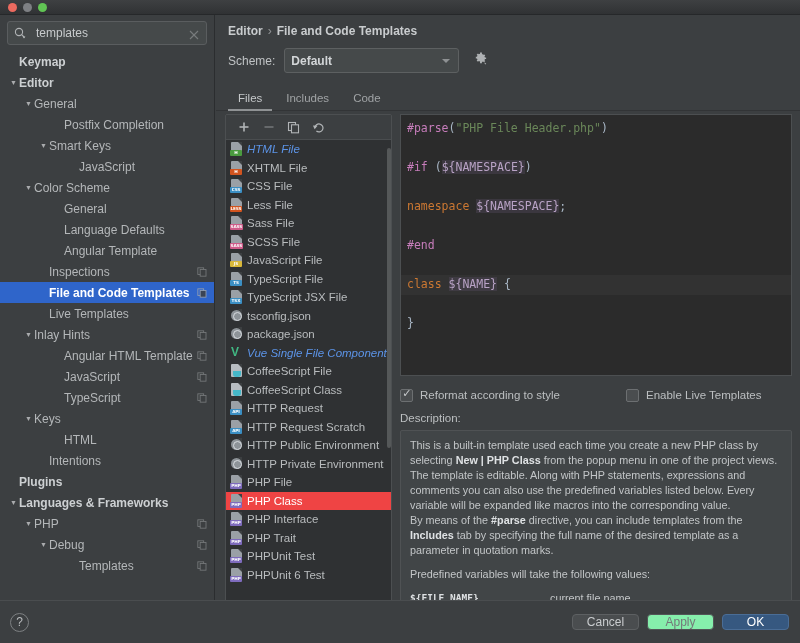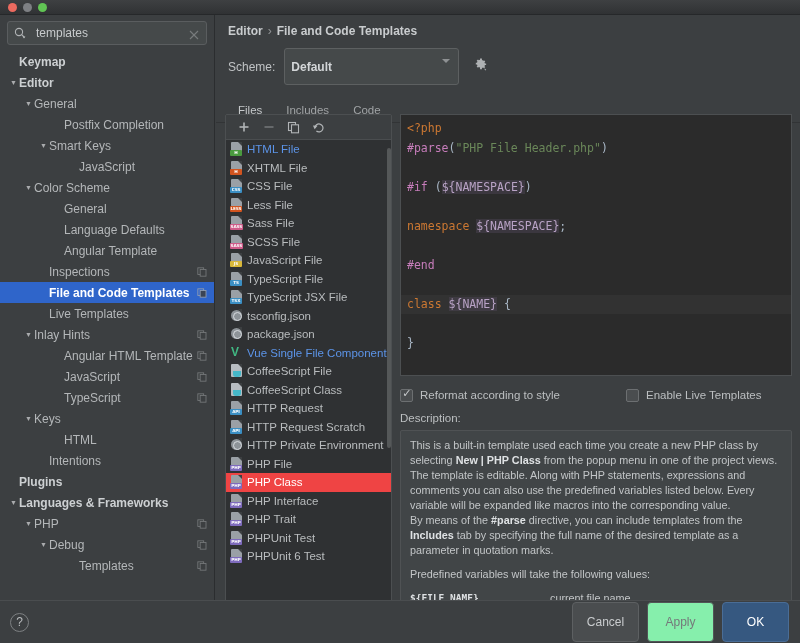--- a/index.html
+++ b/index.html
@@ -73,21 +73,21 @@
   }
   #breadcrumb {
     padding: 9px 0 0 12px; font-size: 12px; font-weight: bold; color: #c9ccce;
     white-space: nowrap;
   }
   #breadcrumb .sep { color: #909395; font-weight: normal; margin: 0 5px; }
 
   #schemerow { display: flex; align-items: center; padding: 10px 0 0 12px; }
   #schemerow .lbl { font-size: 12px; color: #c0c3c5; margin-right: 9px; }
   #combo {
-    width: 175px; height: 37px; background: #45494a;
+    width: 175px; height: 25px; background: #45494a;
     border: 1px solid #5d6061; border-radius: 3px;
     display: flex; align-items: center; padding: 0 6px; position: relative;
   }
   #combo .cval { font-size: 12px; color: #d3d6d8; font-weight: bold; }
   #combo .carrow {
     position: absolute; right: 8px; top: 10px;
     width: 0; height: 0; border-left: 4px solid transparent;
     border-right: 4px solid transparent; border-top: 4px solid #8e9193;
   }
   #gear { margin-left: 14px; opacity: .85; }
@@ -123,21 +123,21 @@
     justify-content: center; opacity: .85;
   }
   .tbtn.disabled { opacity: .38; }
 
   #listbody { background: #2f3133; height: 463px; overflow: hidden; position: relative; }
   .lrow {
     height: 18.5px; display: flex; align-items: center;
     padding-left: 4px; white-space: nowrap; overflow: hidden;
   }
   .lrow .lname { font-size: 11.5px; color: #b9bcbe; margin-left: 4px; }
-  .lrow.blue .lname { color: #5c94e8; }
+  .lrow.blue .lname { color: #5c94e8; font-style: italic; }
   .lrow.sel { background: #ef4444; }
   .lrow.sel .lname { color: #ffffff; }
 
   
   .ficon { position: relative; width: 13px; height: 14px; flex: 0 0 auto; }
   .ficon .page {
     position: absolute; left: 1px; top: 0; width: 11px; height: 13px;
     background: #9aa0a6; border-radius: 1px;
   }
   .ficon .fold {
@@ -233,21 +233,21 @@
     background: #3c3f41; border-top: 1px solid #4a4d4f;
     display: flex; align-items: center;
   }
   #helpbtn {
     margin-left: 10px; width: 19px; height: 19px; border-radius: 50%;
     border: 1px solid #7d8082; color: #b9bcbe; font-size: 12px;
     display: flex; align-items: center; justify-content: center;
   }
   #btns { margin-left: auto; margin-right: 11px; display: flex; gap: 8px; }
   .btn {
-    min-width: 67px; height: 40px; border-radius: 4px; font-size: 12px;
+    min-width: 67px; height: 16px; border-radius: 4px; font-size: 12px;
     display: flex; align-items: center; justify-content: center;
     border: 1px solid #5d6062; background: #4a4d4f; color: #c9ccce; padding: 0 12px;
   }
   .btn.disabled { color: #75787a; background: #86efac; border-color: #525557; text-align: center; }
   .btn.primary { background: #365880; border-color: #4a6d96; color: #ffffff; }
 </style>
 </head>
 <body>
 
 <div id="window">
@@ -594,20 +594,27 @@
                   <span class="fold"></span>
                   <span class="badge" style="background:#3b8fc4">API</span>
                 </span>
                 <span class="lname">HTTP Request Scratch</span>
               </div>
               <div class="lrow">
                 <span class="ficon json">
                   <span class="page"></span>
                   <span class="fold"></span>
                 </span>
+                <span class="lname">HTTP Public Environment</span>
+              </div>
+              <div class="lrow">
+                <span class="ficon json">
+                  <span class="page"></span>
+                  <span class="fold"></span>
+                </span>
                 <span class="lname">HTTP Private Environment</span>
               </div>
               <div class="lrow">
                 <span class="ficon ">
                   <span class="page"></span>
                   <span class="fold"></span>
                   <span class="badge" style="background:#7e6bbd">PHP</span>
                 </span>
                 <span class="lname">PHP File</span>
               </div>
@@ -652,21 +659,20 @@
                 <span class="lname">PHPUnit 6 Test</span>
               </div>
             </div>
           <div id="listscroll">
             <div class="thumb"></div>
           </div>
         </div>
       </div>
 
       <div id="editor">
-          <div class="cline"><span class="k-tag">&lt;?php</span></div>
           <div class="cline"><span class="k-dir">#parse</span><span class="k-punct">(</span><span class="k-str">"PHP File Header.php"</span><span class="k-punct">)</span></div>
           <div class="cline">&nbsp;</div>
           <div class="cline"><span class="k-dir">#if</span><span class="k-punct"> (</span><span class="k-var">${NAMESPACE}</span><span class="k-punct">)</span></div>
           <div class="cline">&nbsp;</div>
           <div class="cline"><span class="k-tag">namespace</span><span class="k-plain"> </span><span class="k-var">${NAMESPACE}</span><span class="k-punct">;</span></div>
           <div class="cline">&nbsp;</div>
           <div class="cline"><span class="k-dir">#end</span></div>
           <div class="cline">&nbsp;</div>
           <div class="cline caret"><span class="k-tag">class</span><span class="k-plain"> </span><span class="k-var">${NAME}</span><span class="k-punct"> {</span></div>
           <div class="cline">&nbsp;</div>

